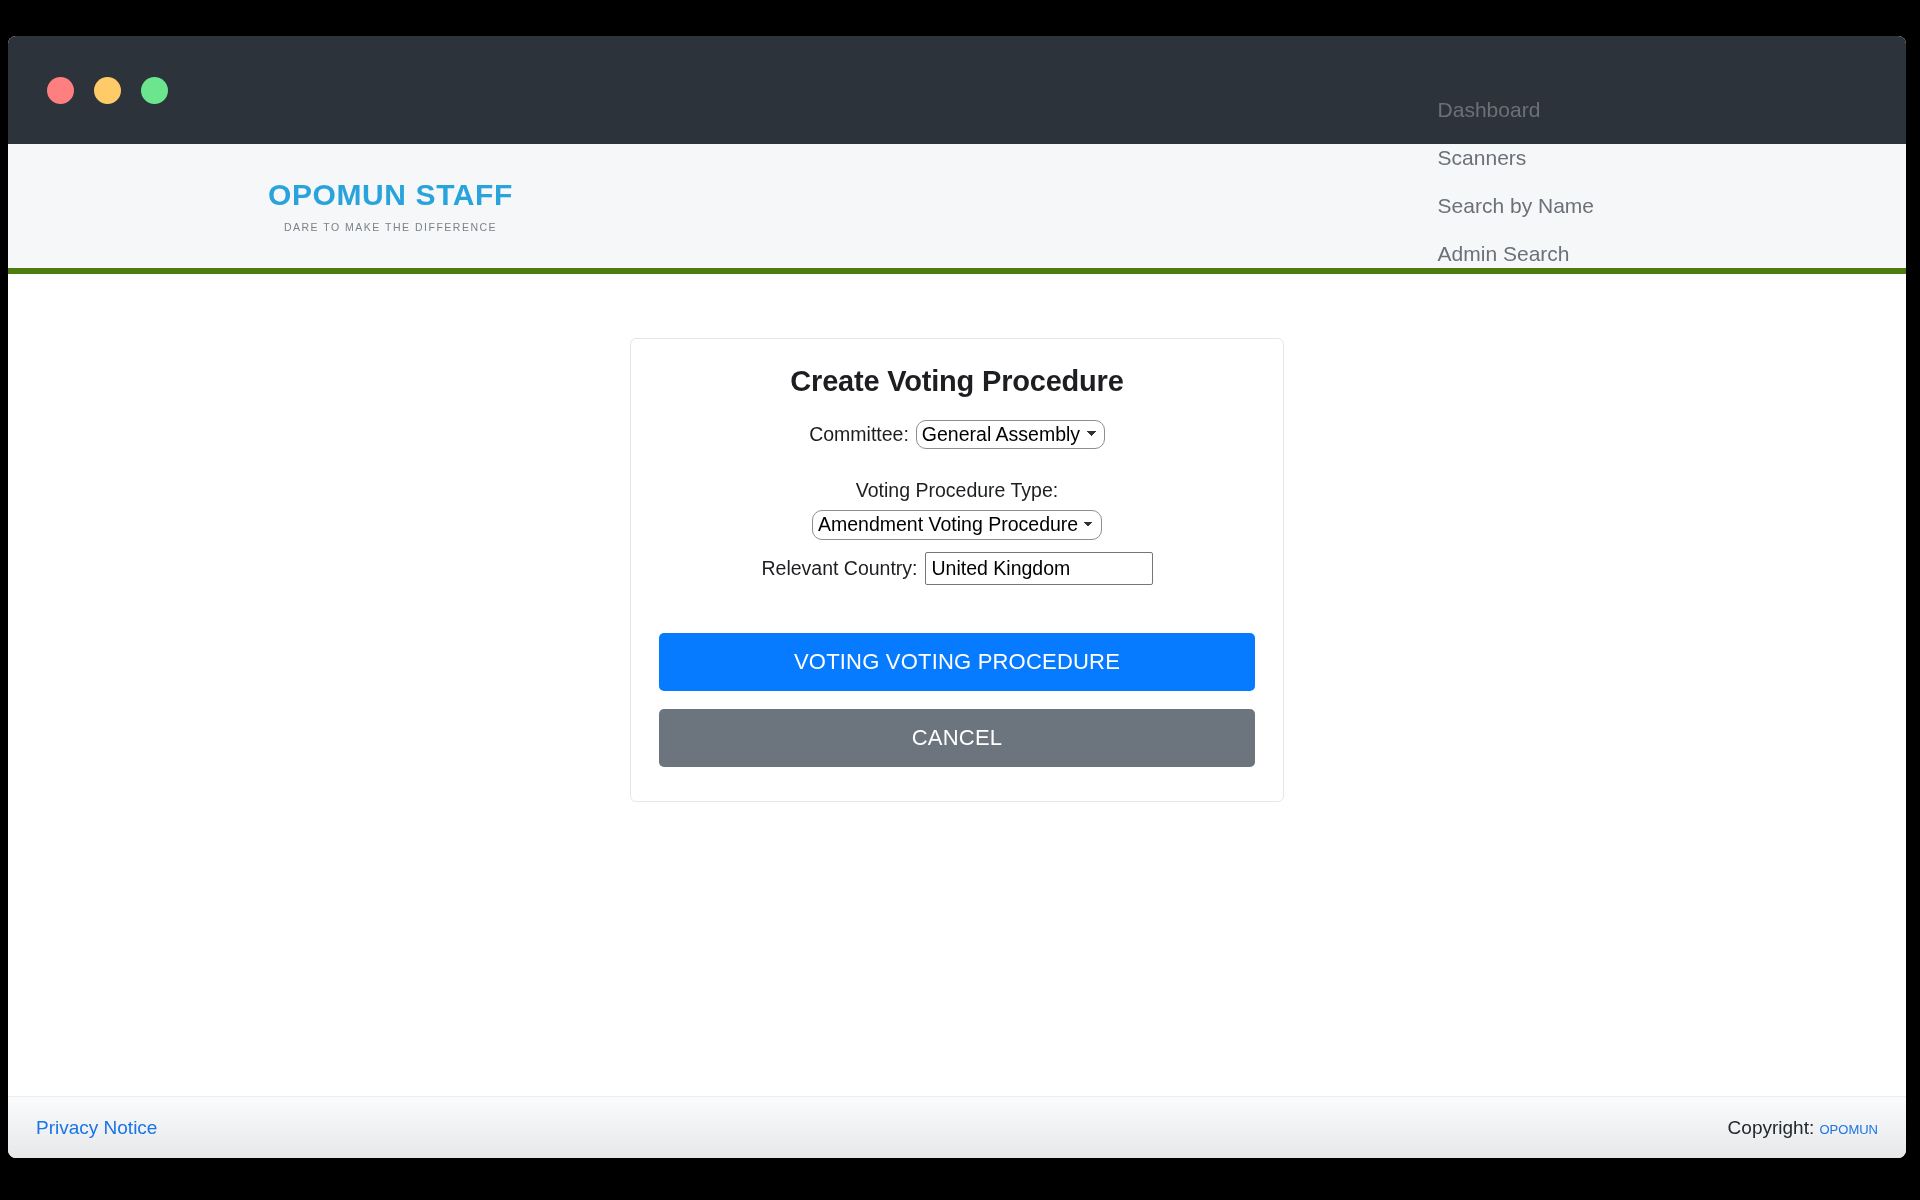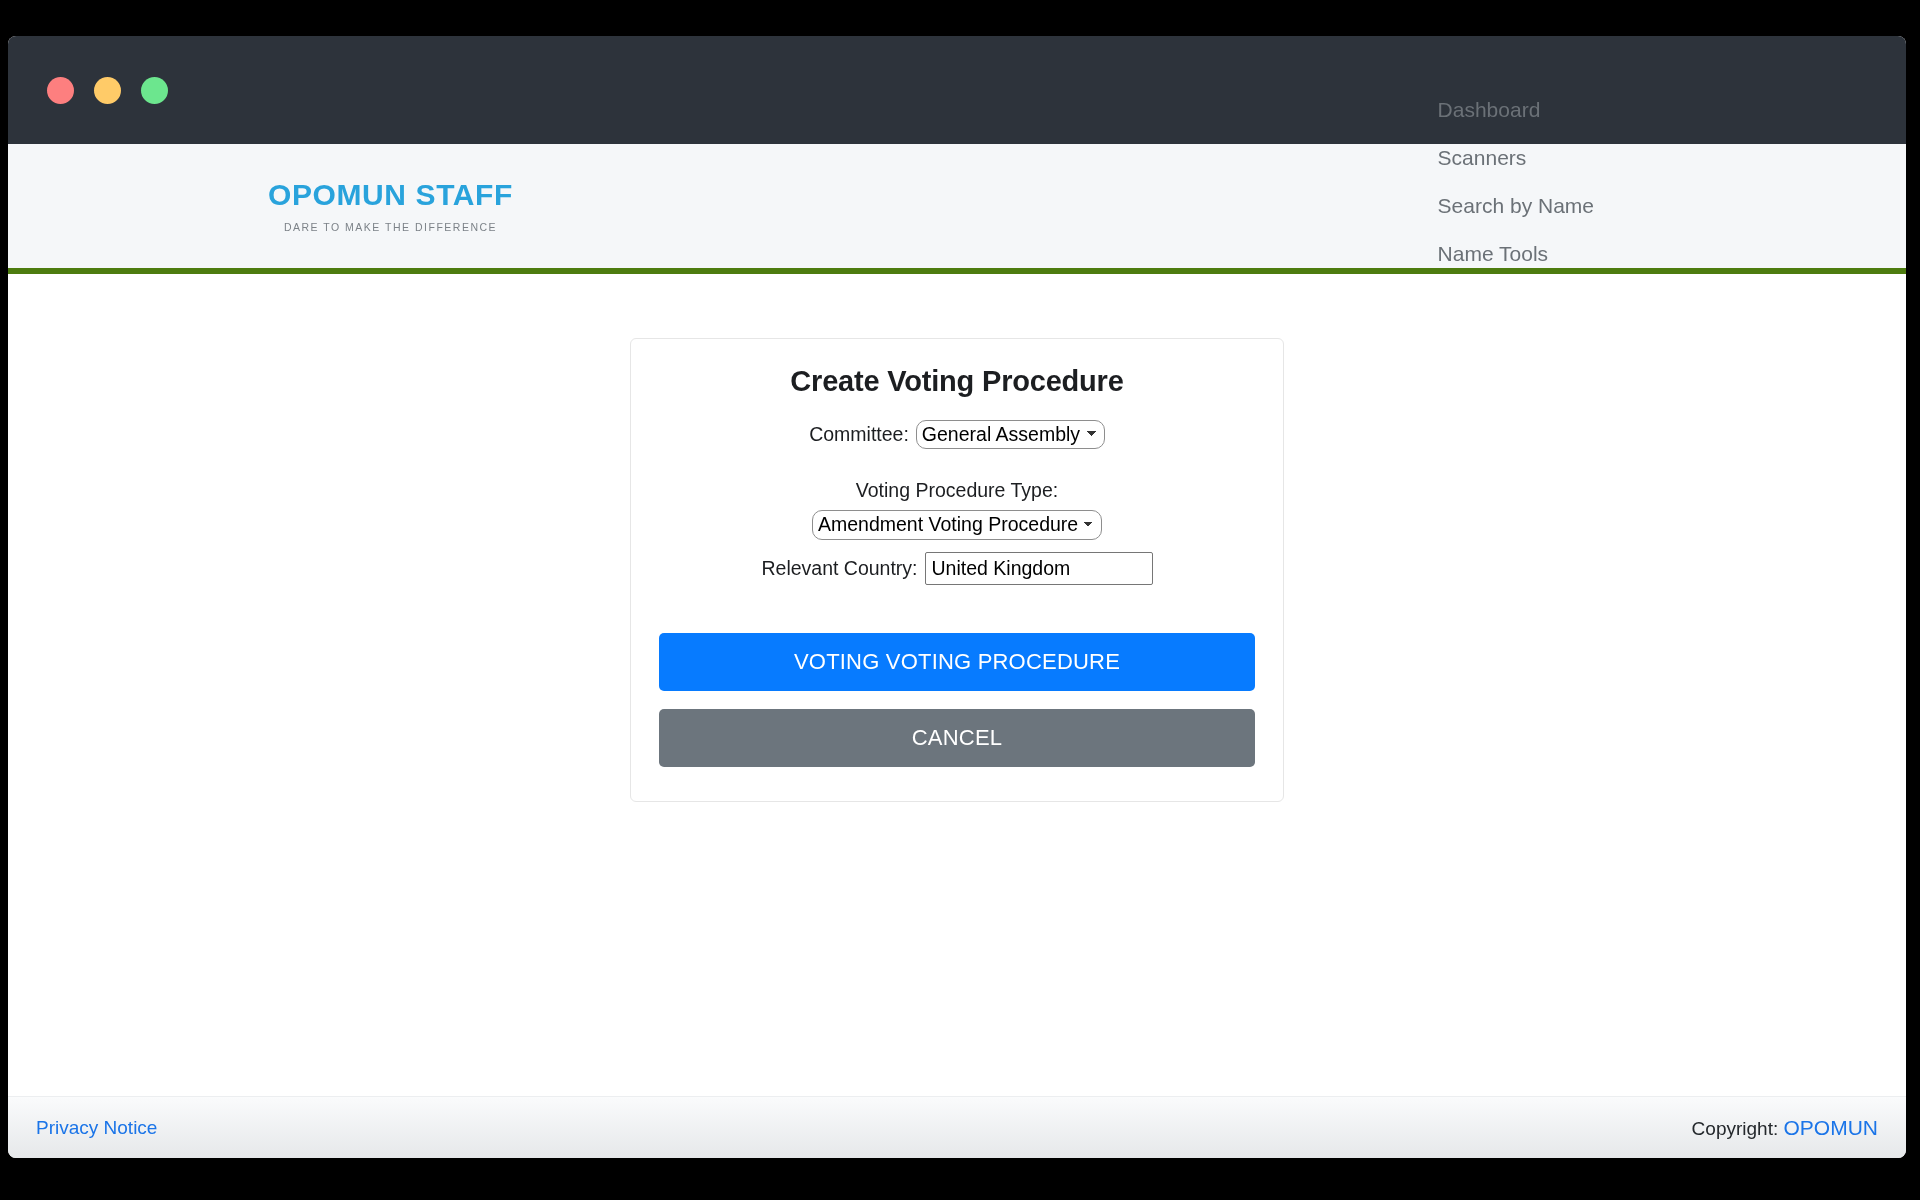--- a/index.html
+++ b/index.html
@@ -191,21 +191,21 @@
     justify-content: space-between;
     padding: 0 28px;
   }
   .footer-link {
     color: #1a74e8;
     font-size: 19px;
     text-decoration: none;
     cursor: pointer;
   }
   #footer-right { font-size: 19px; color: #24282c; }
-  #footer-right .footer-link { font-size: 21px; }
+  #footer-right .footer-link { font-size: 13px; }
 </style>
 </head>
 <body>
 
 <div id="browser-window">
 
   <div id="titlebar">
     <div class="traffic-lights">
       <div class="light red"></div>
       <div class="light yellow"></div>
@@ -215,21 +215,21 @@
 
   <div id="navbar">
     <div id="brand">
       <div id="brand-name">OPOMUN STAFF</div>
       <div id="brand-tagline">DARE TO MAKE THE DIFFERENCE</div>
     </div>
     <div id="nav-links">
       <a class="nav-link">Dashboard</a>
       <a class="nav-link">Scanners</a>
       <a class="nav-link">Search by Name</a>
-      <a class="nav-link">Name Tools</a>
+      <a class="nav-link">Admin Search</a>
       <a class="nav-link">LOGOUT</a>
     </div>
   </div>
 
   <div id="content">
     <div id="card">
 
       <h1 id="card-title">Create Voting Procedure</h1>
 
       <div class="field-row">

